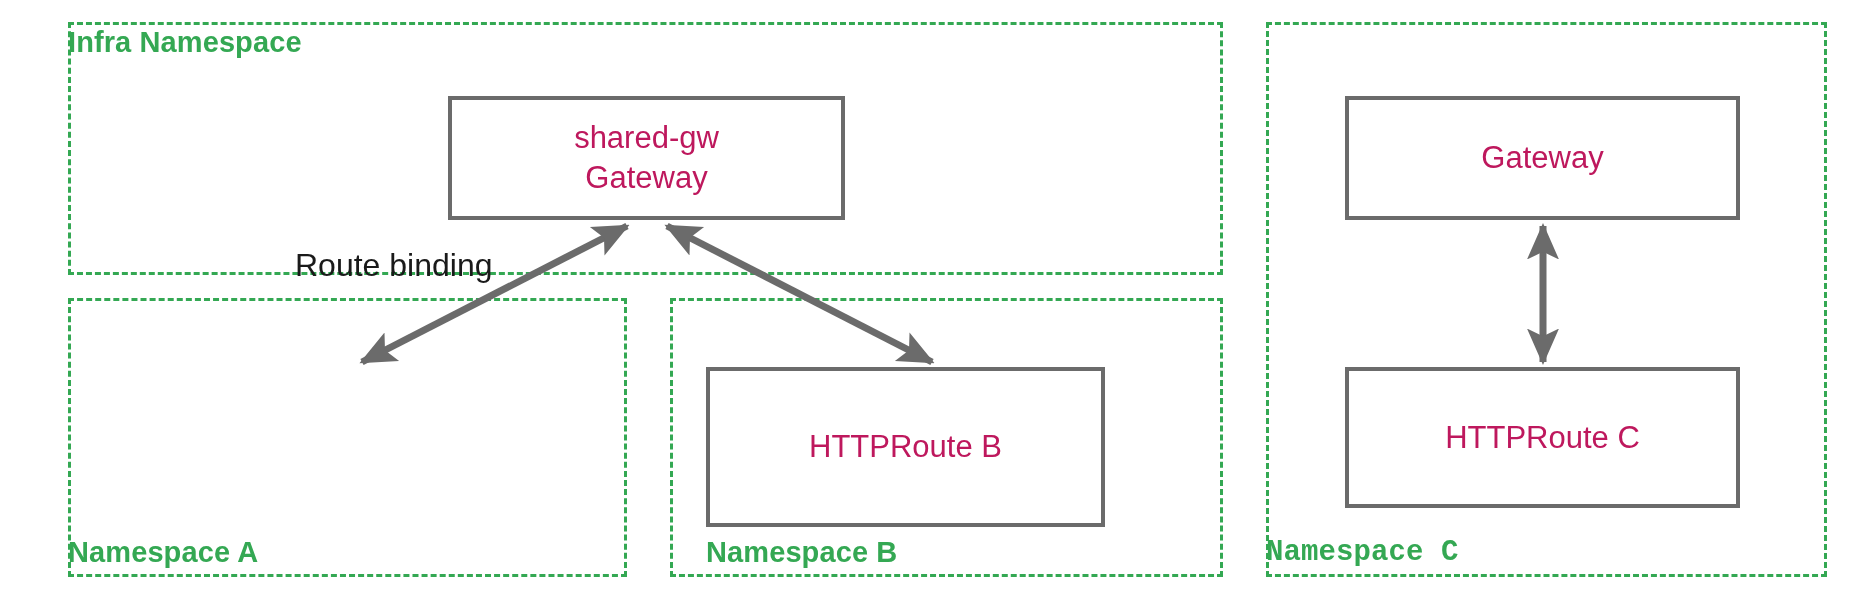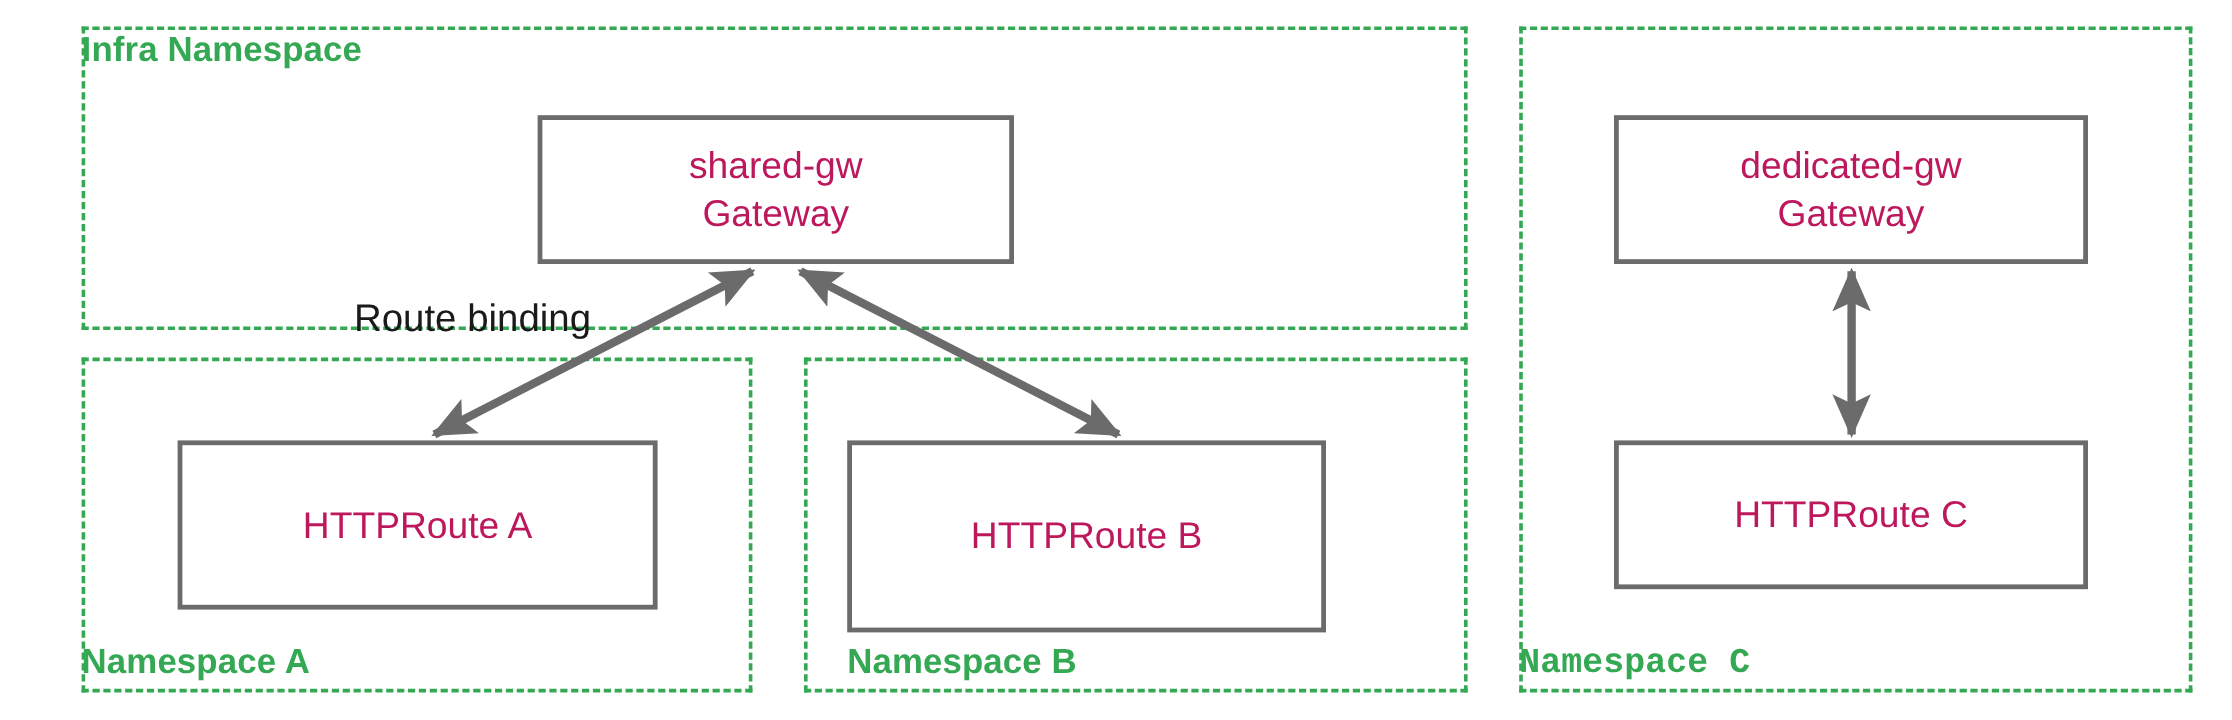--- a/index.html
+++ b/index.html
@@ -105,29 +105,25 @@
   </svg>
 
   <div class="edge-label" style="left:295px; top:249px;">Route binding</div>
 
   <div class="node-box" style="left:448px; top:96px; width:397px; height:124px;">
     <span class="node-line">shared-gw</span>
     <span class="node-line">Gateway</span>
   </div>
 
   <div class="node-box" style="left:1345px; top:96px; width:395px; height:124px;">
-    <span class="node-line">dedicated-gw</span>
     <span class="node-line">Gateway</span>
   </div>
 
-  <div class="node-box" style="left:148px; top:367px; width:400px; height:141px;">
-    <span class="node-line">HTTPRoute A</span>
-  </div>
 
   <div class="node-box" style="left:706px; top:367px; width:399px; height:160px;">
     <span class="node-line">HTTPRoute B</span>
   </div>
 
-  <div class="node-box" style="left:1345px; top:367px; width:395px; height:124px;">
+  <div class="node-box" style="left:1345px; top:367px; width:395px; height:141px;">
     <span class="node-line">HTTPRoute C</span>
   </div>
 
 </div>
 
 </body></html>

